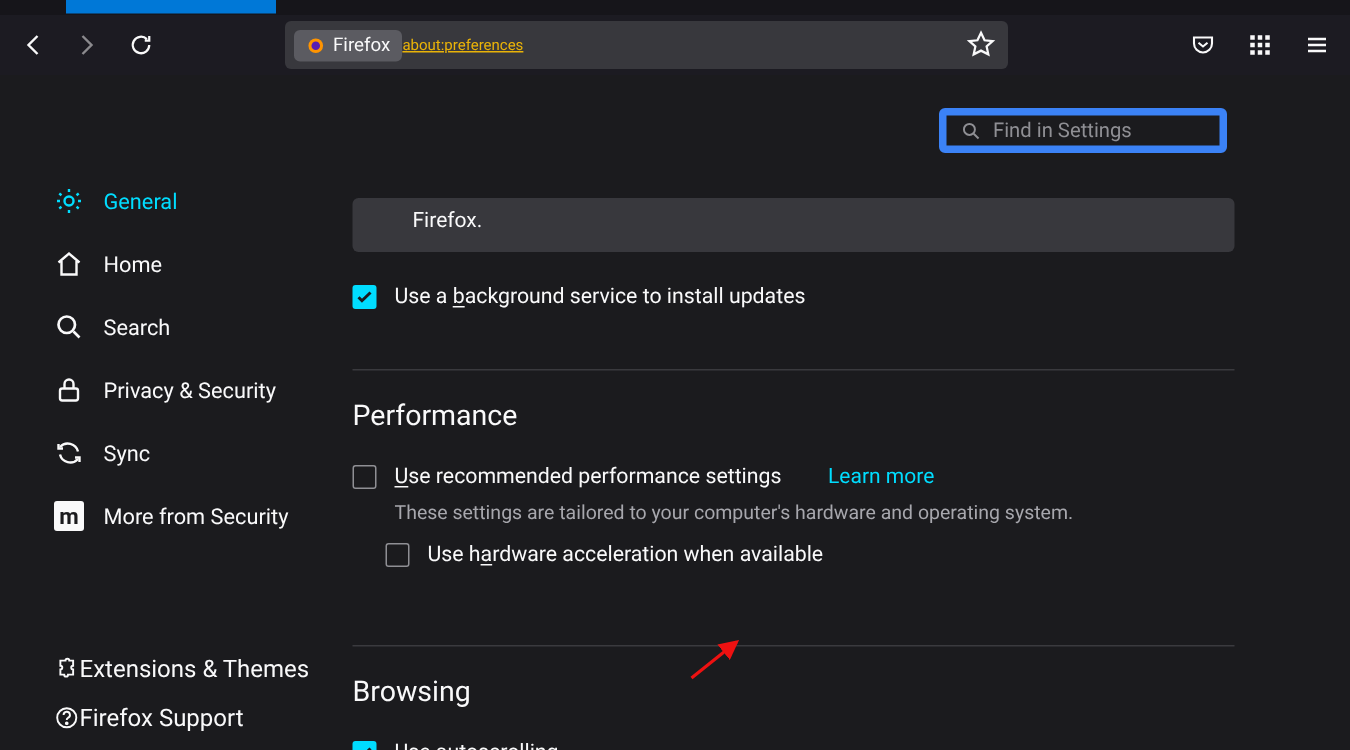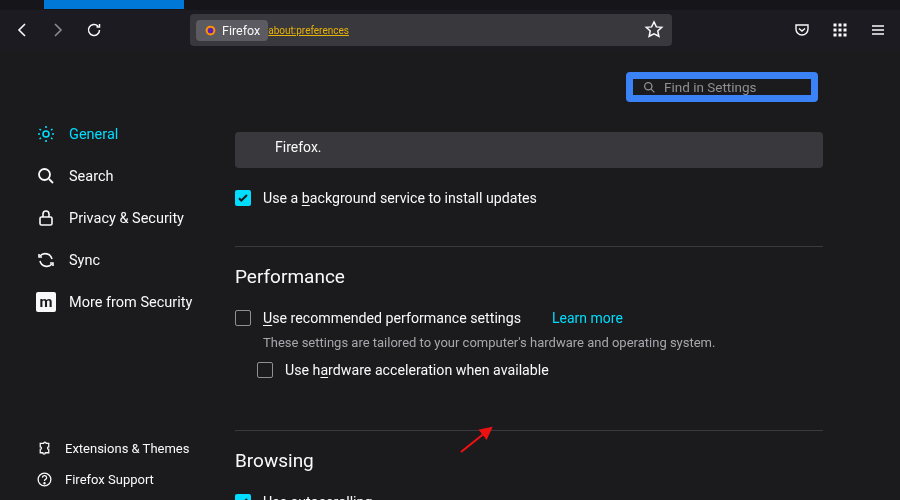--- a/index.html
+++ b/index.html
@@ -20,25 +20,25 @@
   .star { position:absolute; right:8px; width:20px; height:20px; display:flex; align-items:center; justify-content:center; cursor:pointer;}
   .toolbar-right { display:flex; align-items:center; gap:6px; }
 
   .content { display:flex; height:450px;}
   .sidebar { width:235px; padding:66px 0 0 36px; position:relative; height:100%; }
   .sidebar-item { display:flex; align-items:center; gap:13px; height:36px; margin-bottom:6px; color:#f9f9fa; font-size:14.5px; cursor:pointer; }
   .sidebar-item.active { color:#00ddff; }
   .sidebar-item svg { width:20px; height:20px; }
   .mozilla-box { width:20px; height:20px; background:#f9f9fa; color:#1b1b1e; font-weight:700; font-size:15px; display:flex; align-items:center; justify-content:center; border-radius:2px; }
   .sidebar-bottom { position:absolute; bottom:12px; left:36px; display:flex; flex-direction:column; gap:14px; }
-  .sb-btm-item { display:flex; align-items:center; gap:12px; font-size:13px; cursor:pointer;}
+  .sb-btm-item { display:flex; align-items:center; font-size:16px; cursor:pointer;}
   .sb-btm-item svg { width:17px; height:17px; }
 
   .main { flex:1; position:relative; padding:16px 60px 0 0; }
-  .searchbox { position:absolute; right:82px; top:22px; width:192px; height:30px; border:7px solid #3b82f6; background:transparent; border-radius:4px; display:flex; align-items:center; padding:0 10px; gap:8px; color:#8f8f94; font-size:13.5px; cursor:text;}
+  .searchbox { position:absolute; right:82px; top:22px; width:192px; height:30px; border:5px solid #3b82f6; background:transparent; border-radius:4px; display:flex; align-items:center; padding:0 10px; gap:8px; color:#8f8f94; font-size:13.5px; cursor:text;}
   .searchbox svg{width:13px;height:13px;}
 
   .banner { margin:66px 0 0 0; width:588px; height:36px; background:#38383d; border-radius:4px; padding:7px 0 0 40px; font-size:14px; }
   .checkline { display:flex; align-items:center; gap:12px; font-size:14.2px; margin-top:22px;}
   .checkbox { width:16px; height:16px; border-radius:2px; display:flex; align-items:center; justify-content:center; cursor:pointer; flex-shrink:0;}
   .checkbox.checked { background:#00ddff; }
   .checkbox.unchecked { border:1.5px solid #8f8f94; }
   .checkbox svg { width:12px; height:12px; }
   .underline { text-decoration: underline; text-decoration-thickness:1px; text-underline-offset:2px;}
   .divider { border-top:1px solid #3a3a3e; width:588px; margin:40px 0 18px 0;}
@@ -121,20 +121,26 @@
 
   <div class="sidebar">
     <div class="sidebar-item active">
       <svg viewBox="0 0 20 20" fill="none" stroke="currentColor" stroke-width="1.6">
           <circle cx="10" cy="10" r="3"></circle>
           <path d="M10 2v2M10 16v2M3.5 5l1.5 1.2M15 13.8l1.5 1.2M2 10h2M16 10h2M3.5 15l1.5-1.2M15 6.2L16.5 5"></path>
         </svg>
       <span>General</span>
     </div>
     <div class="sidebar-item">
+      <svg viewBox="0 0 20 20" fill="none" stroke="currentColor" stroke-width="1.6">
+          <path d="M3 9l7-6 7 6M5 8v9h10V8"></path>
+        </svg>
+      <span>Home</span>
+    </div>
+    <div class="sidebar-item">
       <svg viewBox="0 0 20 20" fill="none" stroke="currentColor" stroke-width="1.8">
           <circle cx="8.5" cy="8.5" r="5.5"></circle>
           <path d="M13 13l4 4"></path>
         </svg>
       <span>Search</span>
     </div>
     <div class="sidebar-item">
       <svg viewBox="0 0 20 20" fill="none" stroke="currentColor" stroke-width="1.6">
           <rect x="4" y="9" width="12" height="8" rx="1.5"></rect>
           <path d="M7 9V6a3 3 0 0 1 6 0v3"></path>

